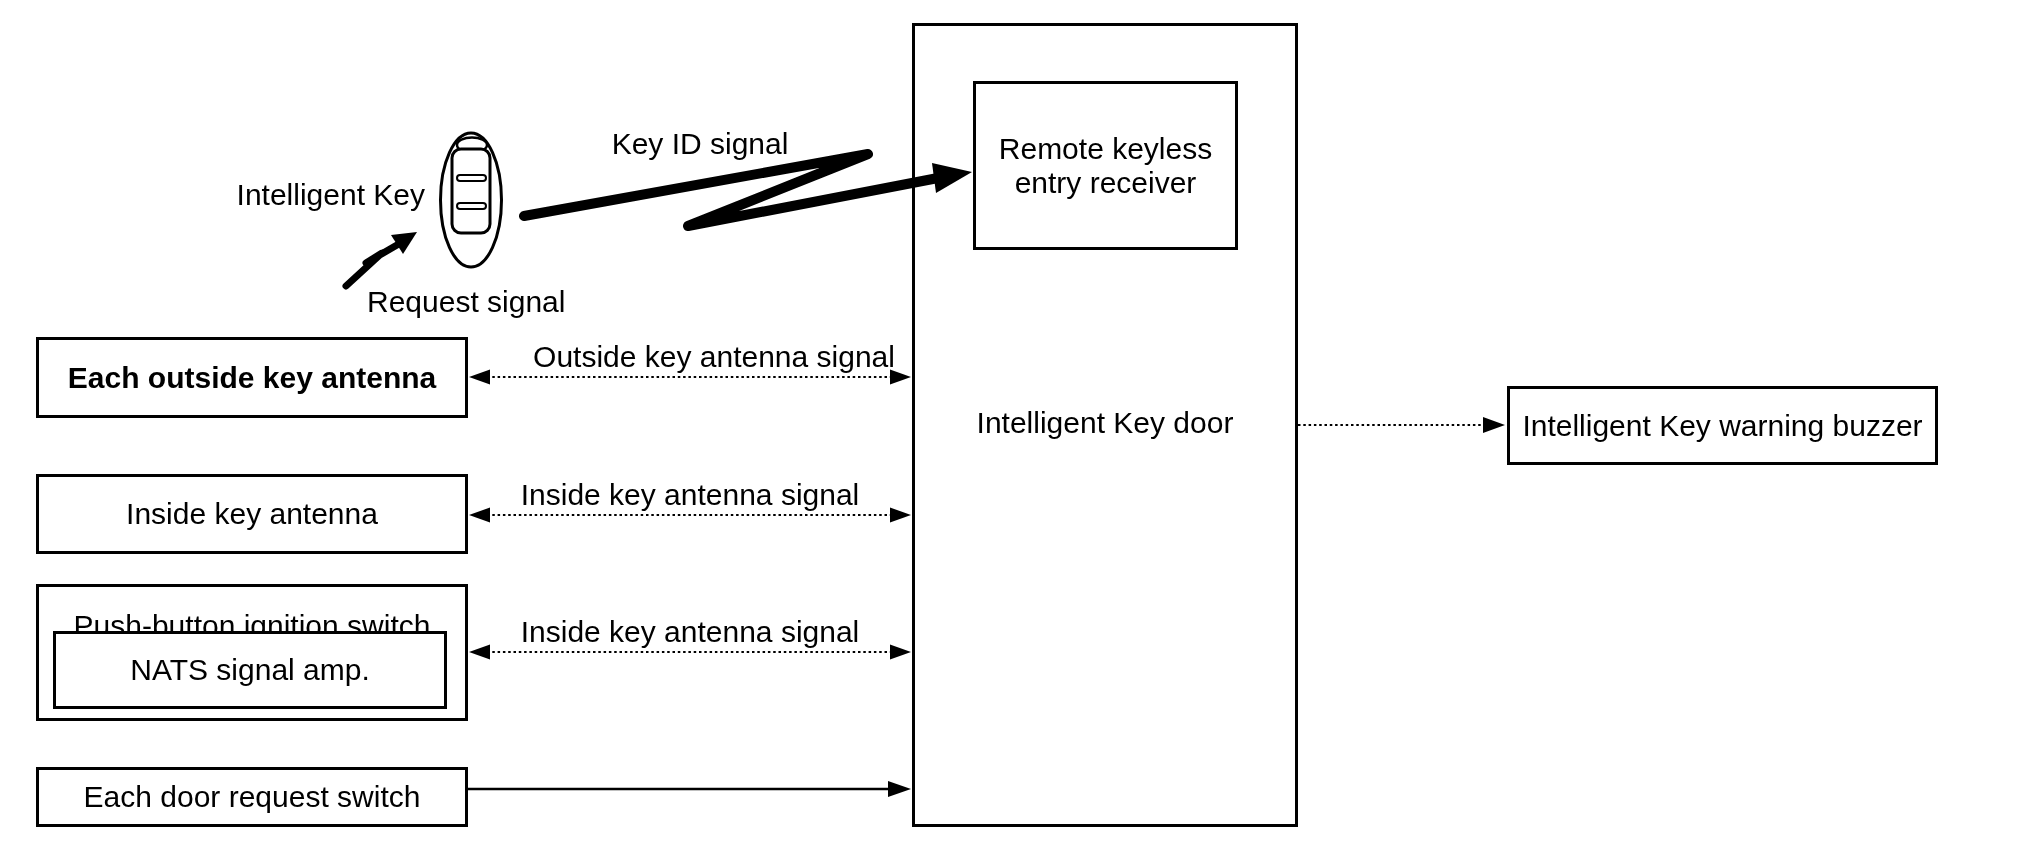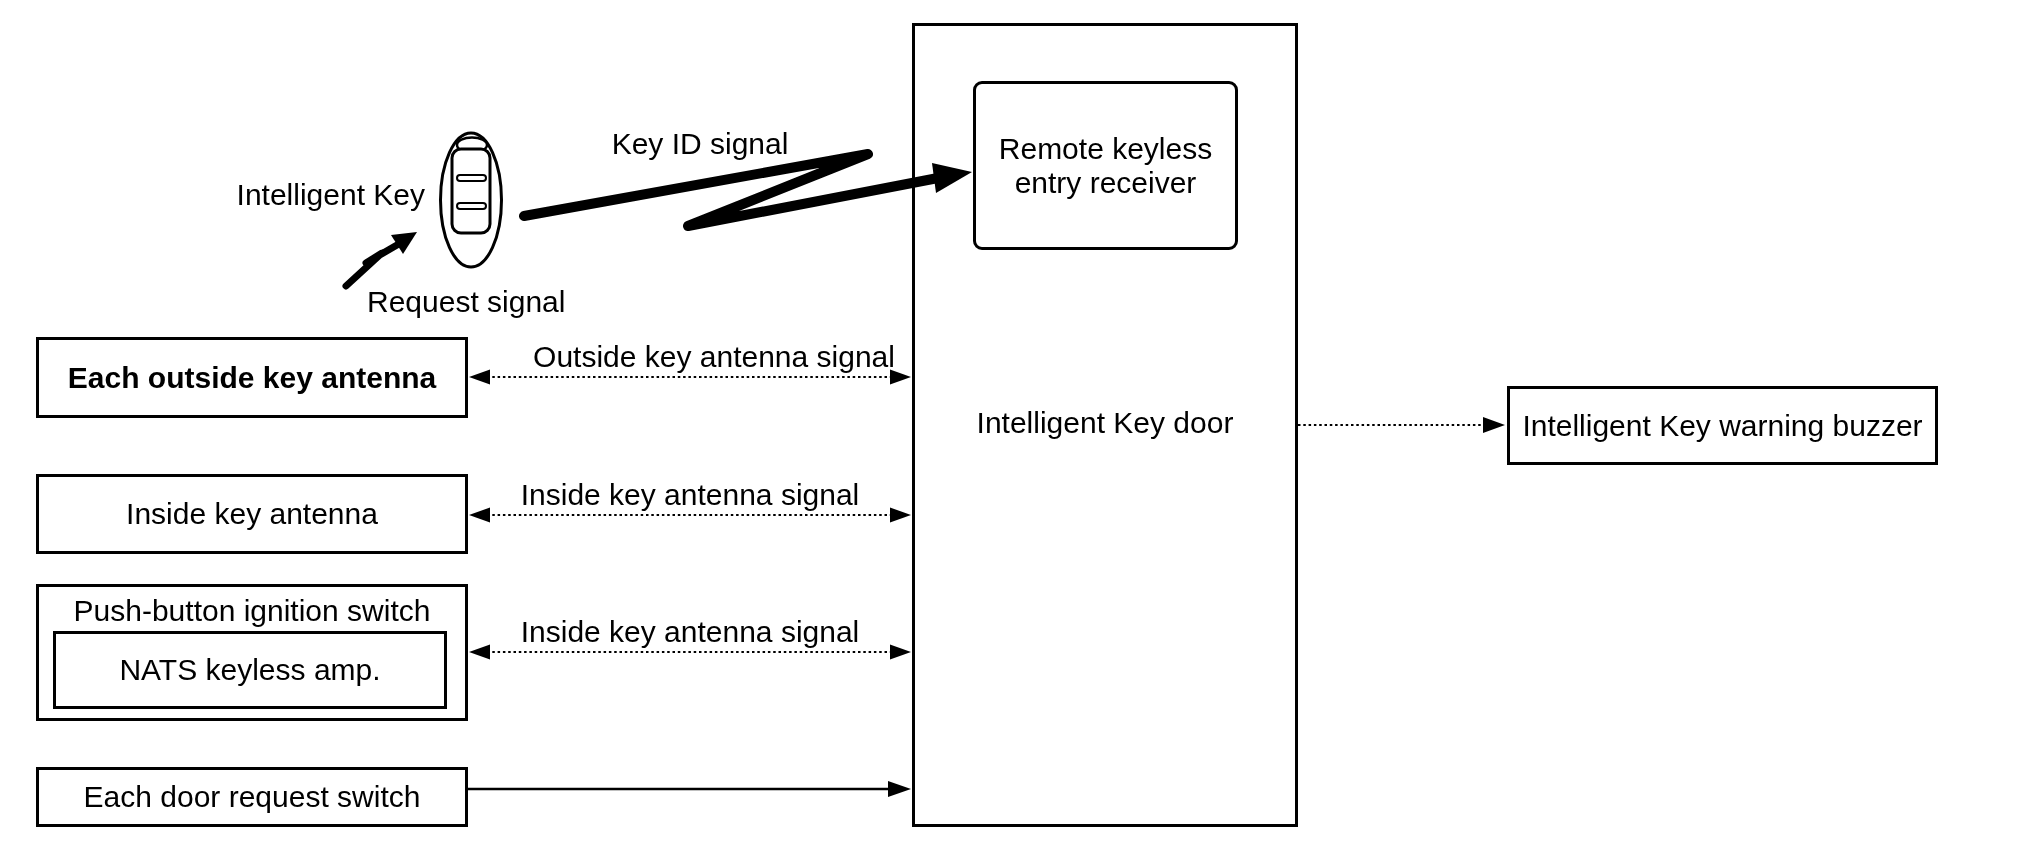--- a/index.html
+++ b/index.html
@@ -9,21 +9,21 @@
   }
   .box{
     position:absolute;border:3px solid #000;background:#fff;box-sizing:border-box;
     display:flex;align-items:center;justify-content:center;text-align:center;
     font-size:30px;line-height:34px;
   }
   .group-box{
     position:absolute;border:3px solid #000;background:#fff;box-sizing:border-box;
     font-size:30px;text-align:center;
   }
-  .group-title{padding-top:7px;font-size:30px;line-height:34px;}
+  .group-title{padding-top:22px;font-size:30px;line-height:34px;}
   .lbl{position:absolute;font-size:30px;line-height:34px;white-space:nowrap;}
   .siglbl{
     position:absolute;left:468px;width:444px;text-align:center;
     font-size:30px;line-height:34px;white-space:nowrap;
   }
   .unit-lbl{position:absolute;left:912px;top:406px;width:386px;text-align:center;
     font-size:30px;line-height:34px;}
   svg.overlay{position:absolute;left:0;top:0;width:2020px;height:851px;pointer-events:none;}
   svg.fob{position:absolute;left:436px;top:130px;width:70px;height:140px;}
 </style>
@@ -49,31 +49,31 @@
   </div>
 
   <div class="box" style="left:36px;top:474px;width:432px;height:80px;">
     <span>Inside key antenna</span>
   </div>
 
   <div class="group-box" style="left:36px;top:584px;width:432px;height:137px;">
     <div class="group-title">Push-button ignition switch</div>
   </div>
   <div class="box" style="left:53px;top:631px;width:394px;height:78px;">
-    <span>NATS keyless amp.</span>
+    <span>NATS signal amp.</span>
   </div>
 
   <div class="box" style="left:36px;top:749px;width:432px;height:60px;margin-top:18px;">
     <span>Each door request switch</span>
   </div>
 
   <div class="box" style="left:912px;top:23px;width:386px;height:804px;"></div>
   <div class="unit-lbl">Intelligent Key door</div>
 
-  <div class="box" style="left:973px;top:81px;width:265px;height:169px;padding:0 14px;border-radius:9px;">
+  <div class="box" style="left:973px;top:81px;width:265px;height:169px;padding:0 14px;">
     <span>Remote keyless entry receiver</span>
   </div>
 
   <div class="box" style="left:1507px;top:386px;width:431px;height:79px;">
     <span>Intelligent Key warning buzzer</span>
   </div>
 
   <div class="siglbl" style="top:340px;padding-left:24px;">Outside key antenna signal</div>
   <div class="siglbl" style="top:478px;">Inside key antenna signal</div>
   <div class="siglbl" style="top:615px;">Inside key antenna signal</div>

